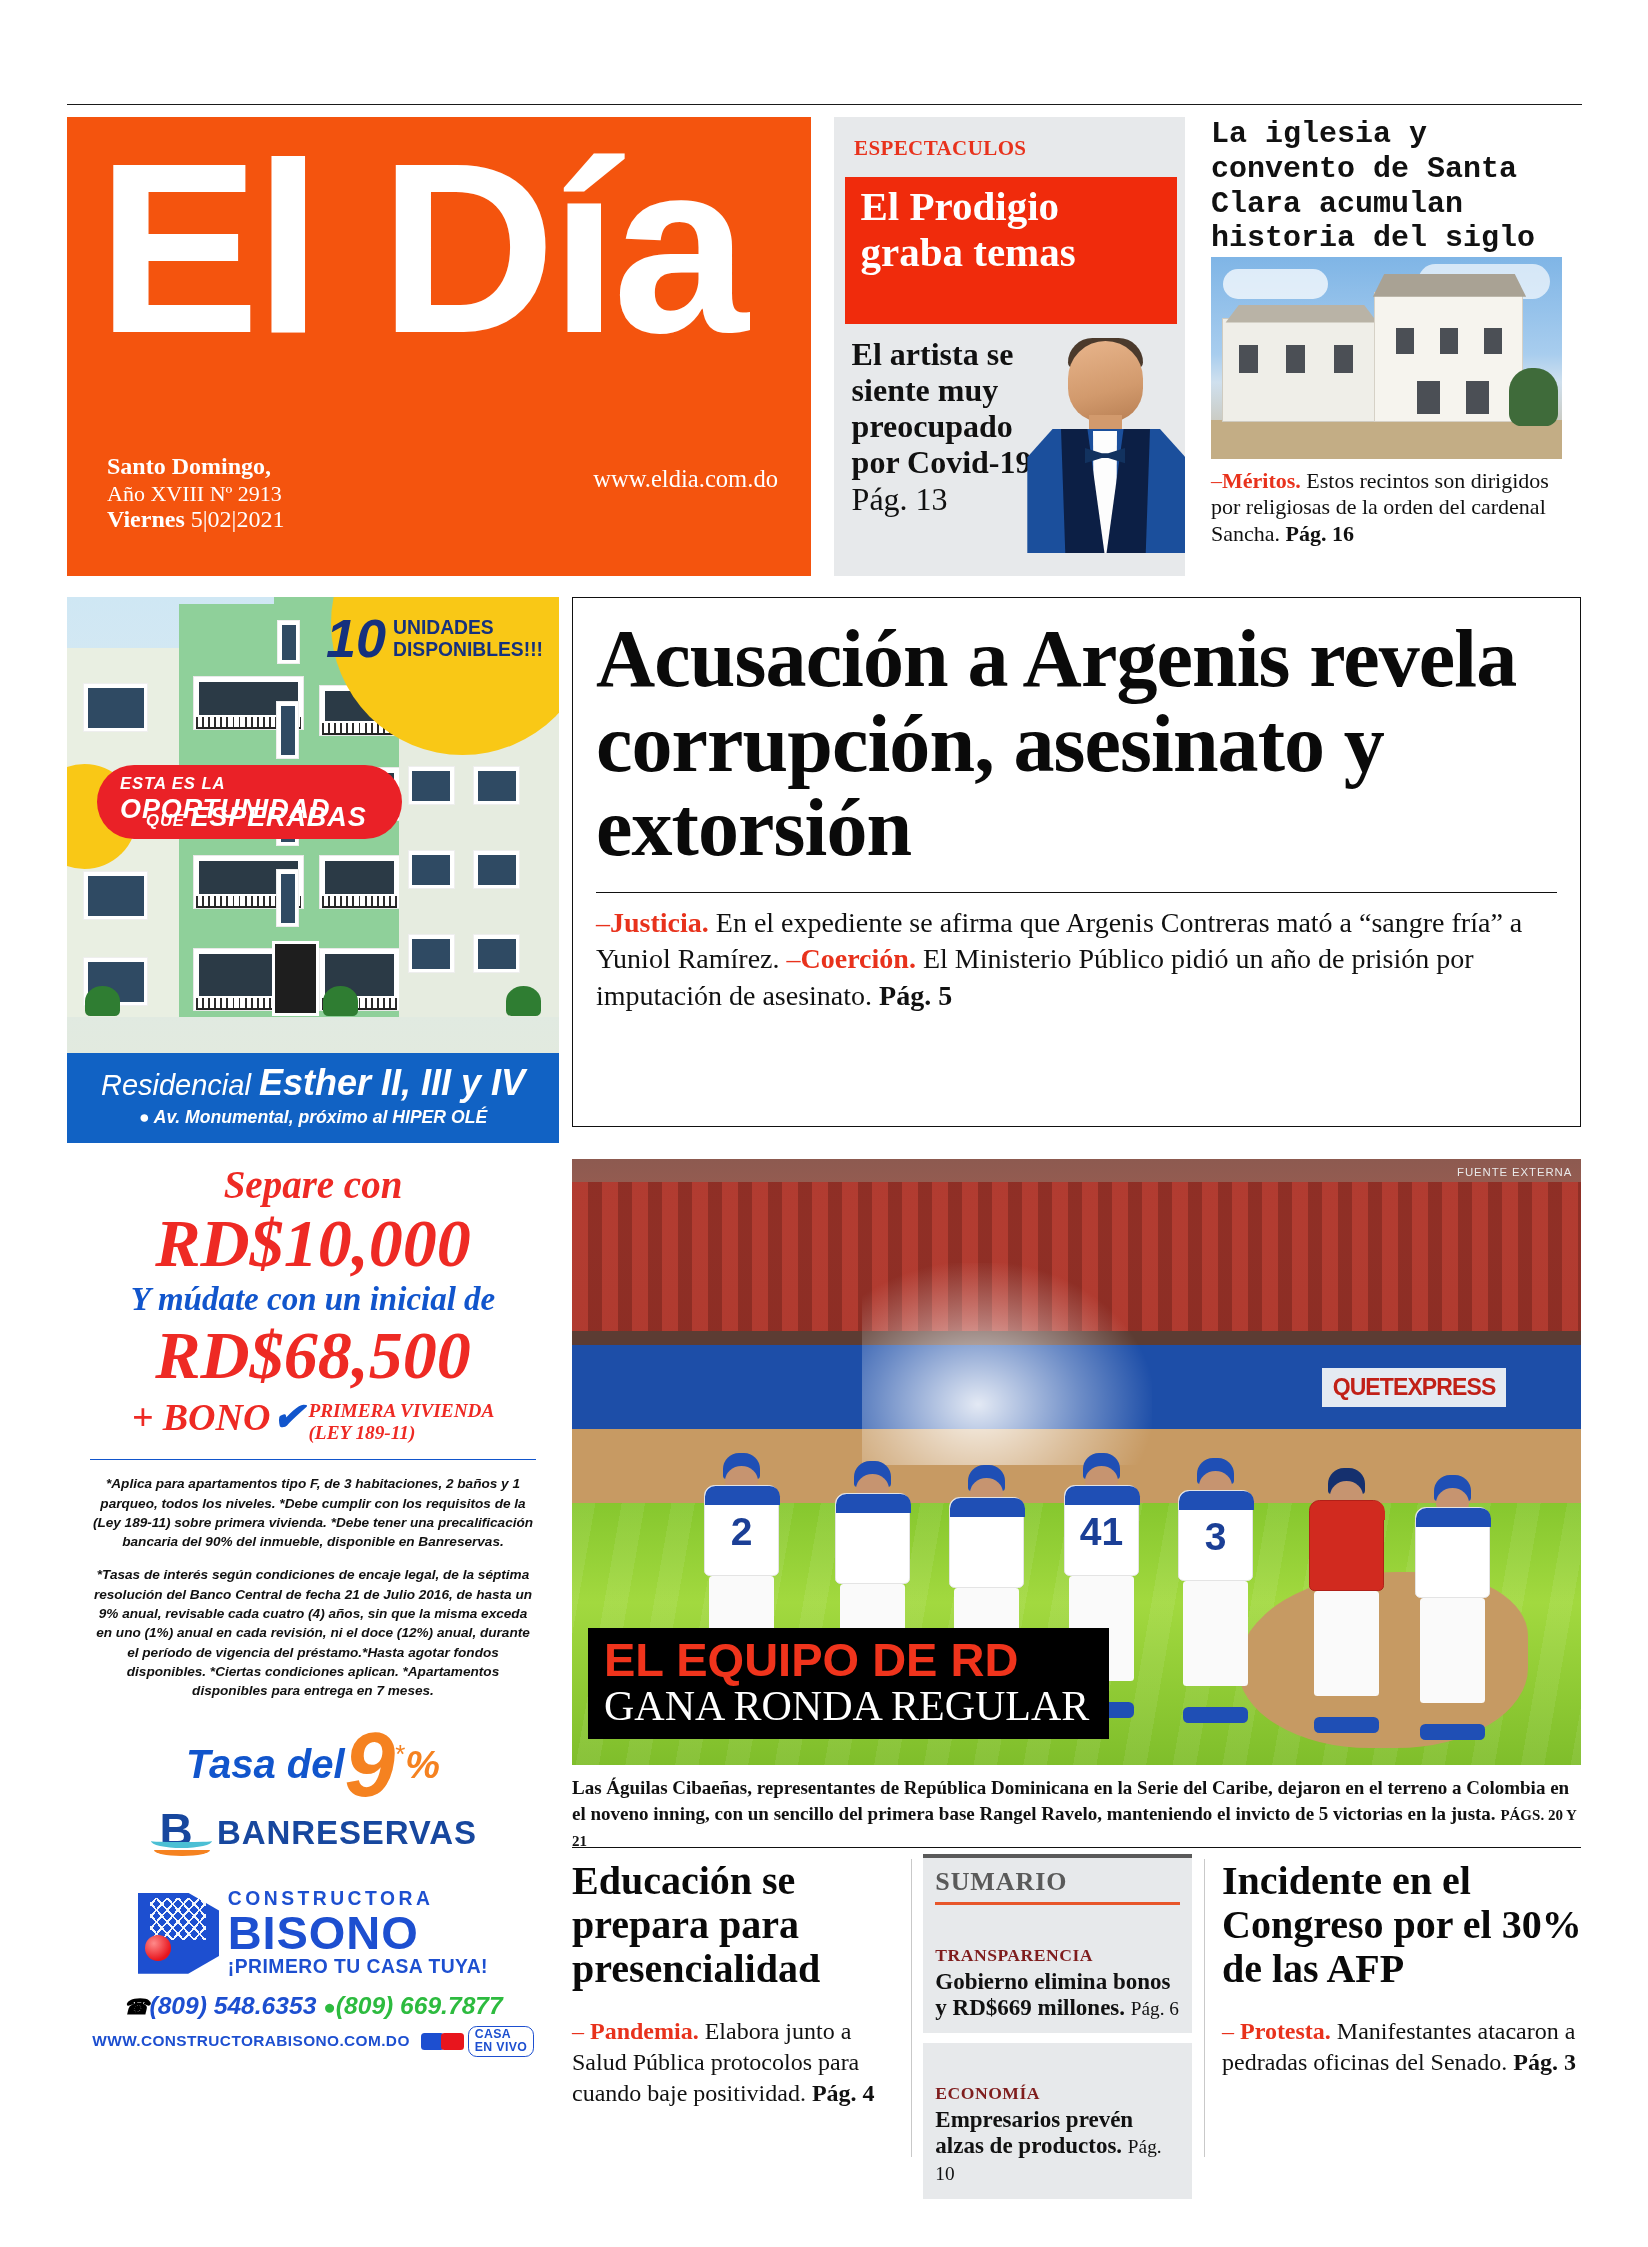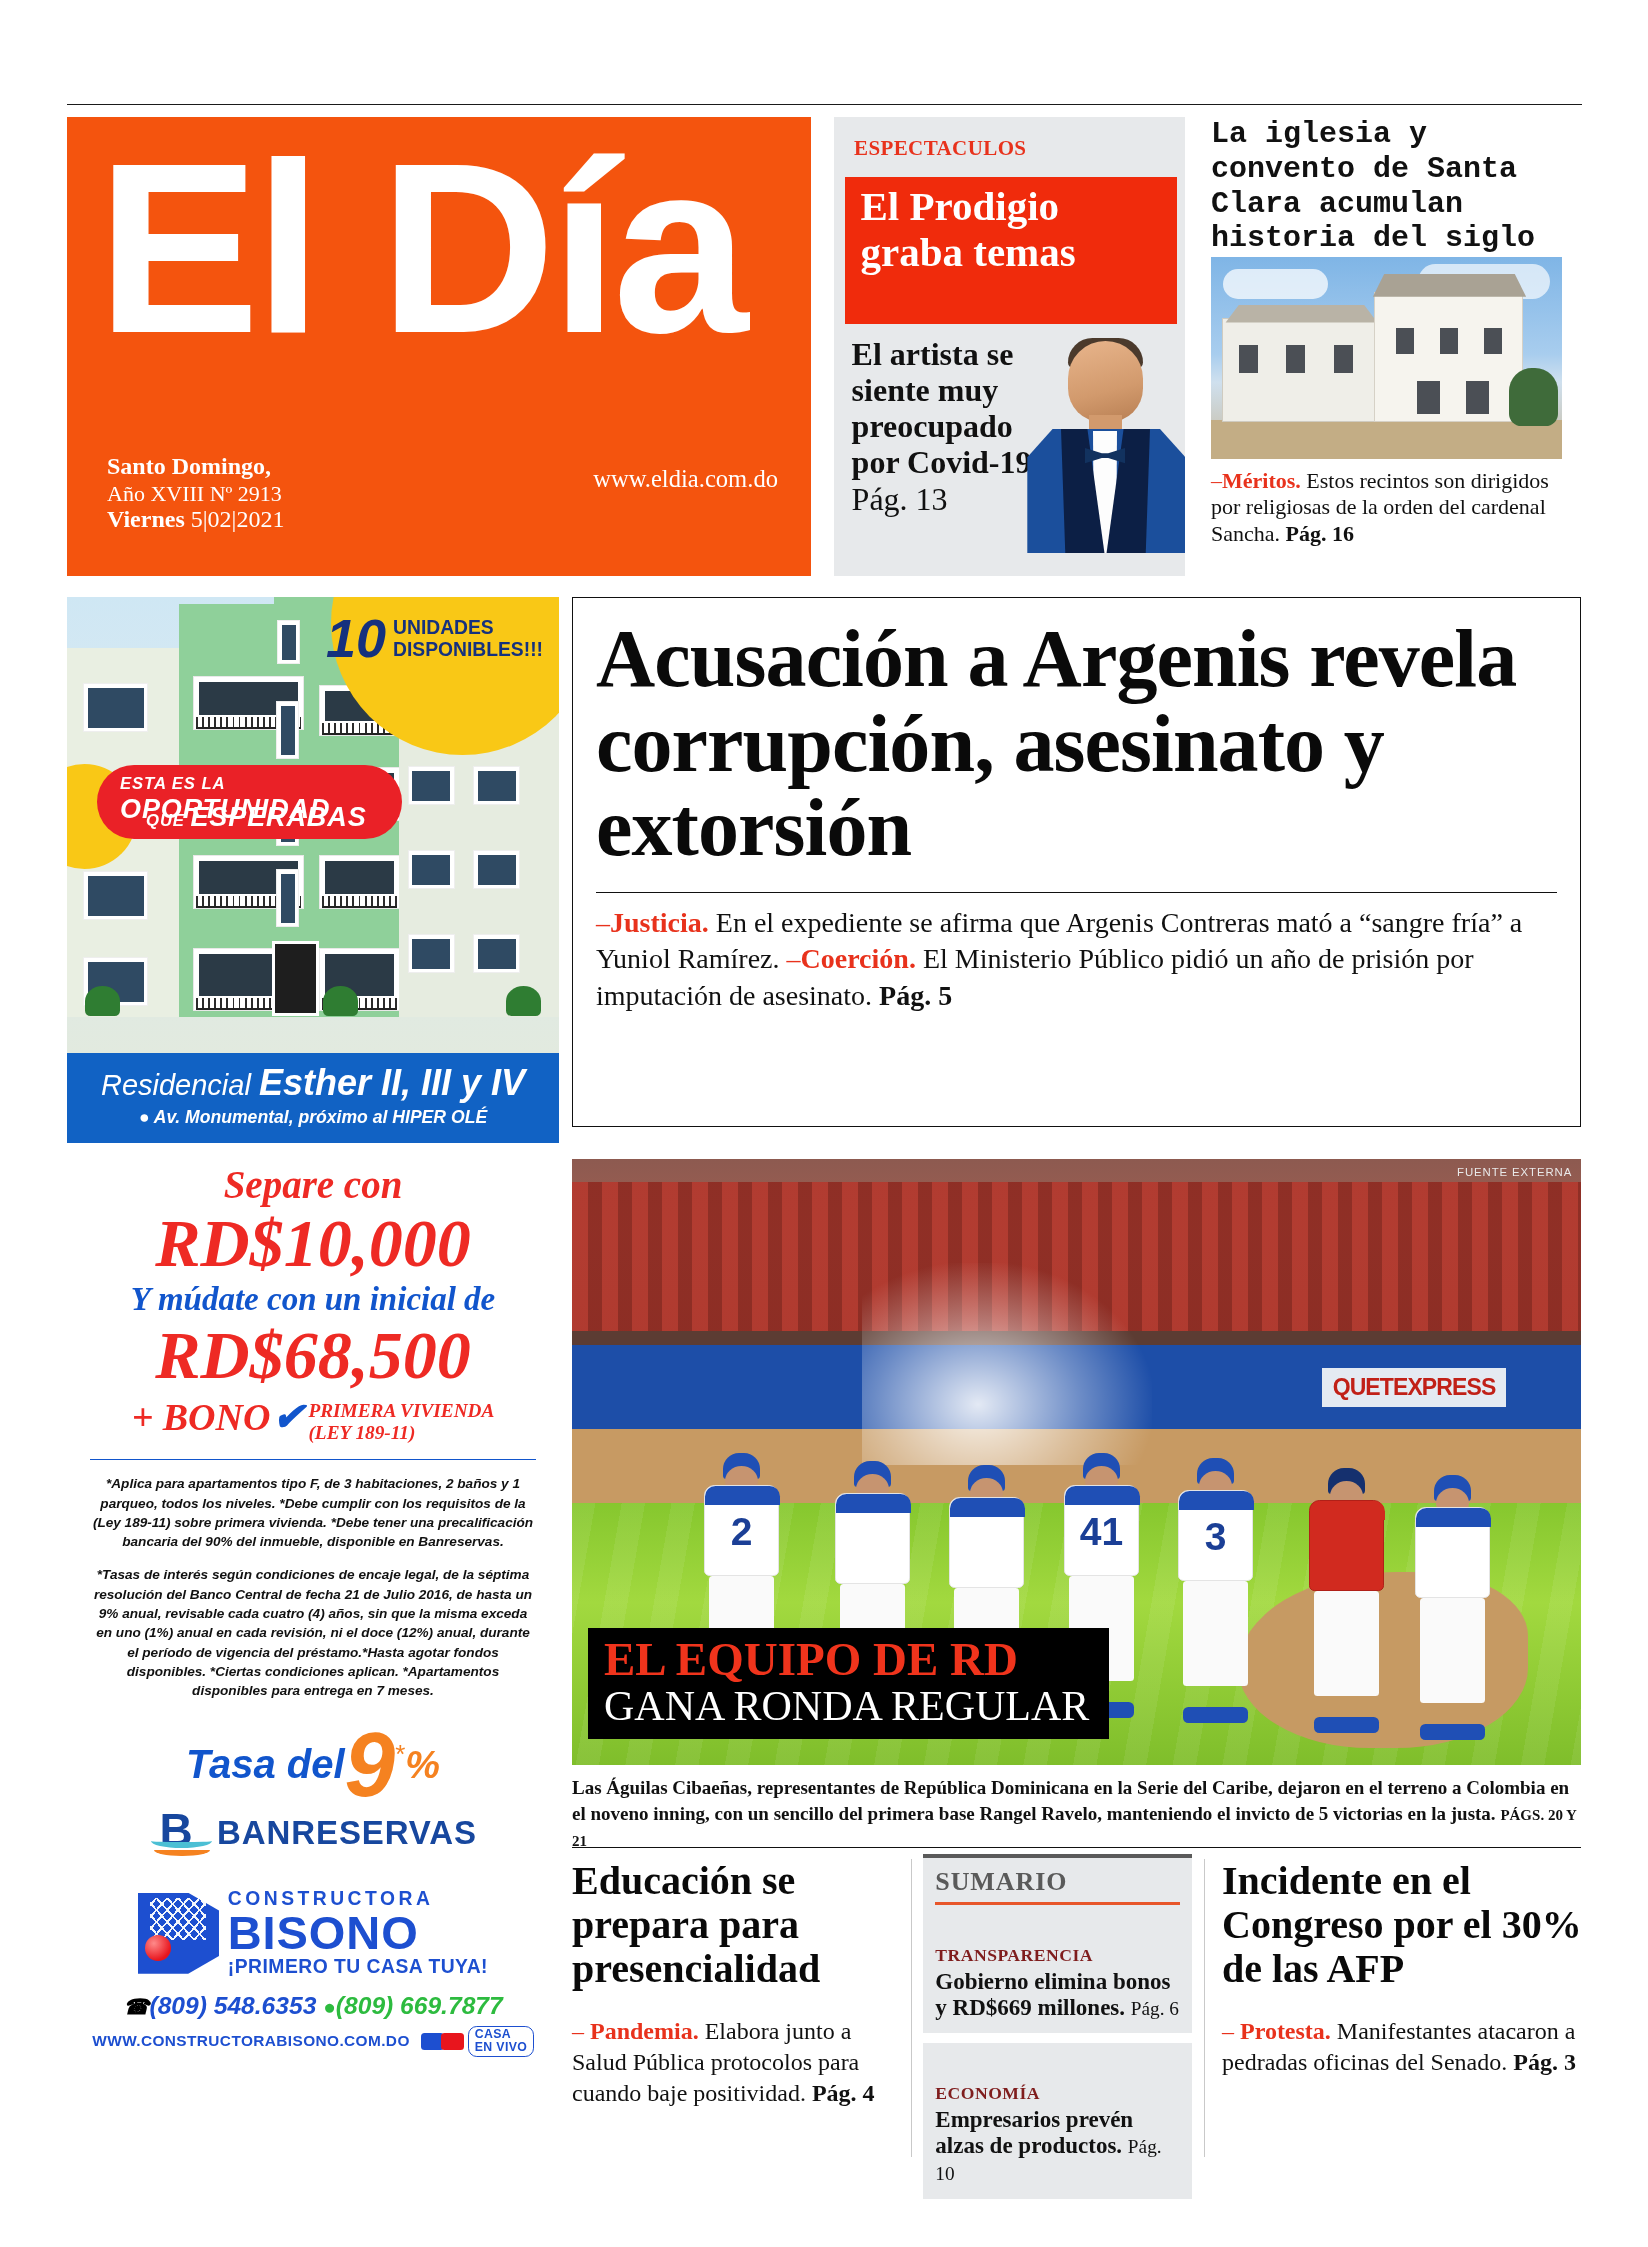--- a/index.html
+++ b/index.html
@@ -324,21 +324,21 @@
   .player .head { position:absolute; left:21px; top:-19.3px; width:33px; height:30px; background:#c69470; border-radius:50%;}
   .player .shoes { position:absolute; left:5.3px; bottom:-14px; width:65px; height:16px; background:#1f4fb5; border-radius:5.3px;}
   .player.red .stripe { background:#d12a1f; }
   .player.red .jersey { background:#d12a1f; border-color:#b02018;}
   .player.red .cap { background:#15306e;}
   .sp-credit { position:absolute; right:8.8px; top:7px; font-family:"Liberation Sans", sans-serif;
     font-size:11.4px; color:#e9e9e9; letter-spacing:0.9px;}
   .sp-overlay {
     position:absolute; left:16px; bottom:26px; background:#000; padding:8.8px 19.3px 10.5px 16px;
   }
-  .sp-ov1 { font-family:Liberation Serif, serif; font-weight:bold; font-size:47px; color:#f0341c; line-height:1.02;}
+  .sp-ov1 { font-family:Liberation Sans, sans-serif; font-weight:bold; font-size:47px; color:#f0341c; line-height:1.02;}
   .sp-ov2 { font-family:"Liberation Serif", serif; font-size:42px; color:#ffffff; line-height:1.05;}
   .sports-cap {
     position:absolute; left:572px; top:1775px; width:1009px;
     font-family:"Liberation Serif", serif; font-weight:bold; font-size:19px;
     line-height:1.38; color:#111;
   }
   .sports-cap .pgs { font-size:15px; font-weight:bold; }
 
   
   .bot-rule { position:absolute; left:572px; top:1847px; width:1009px; border-top:1.8px solid #111;}

